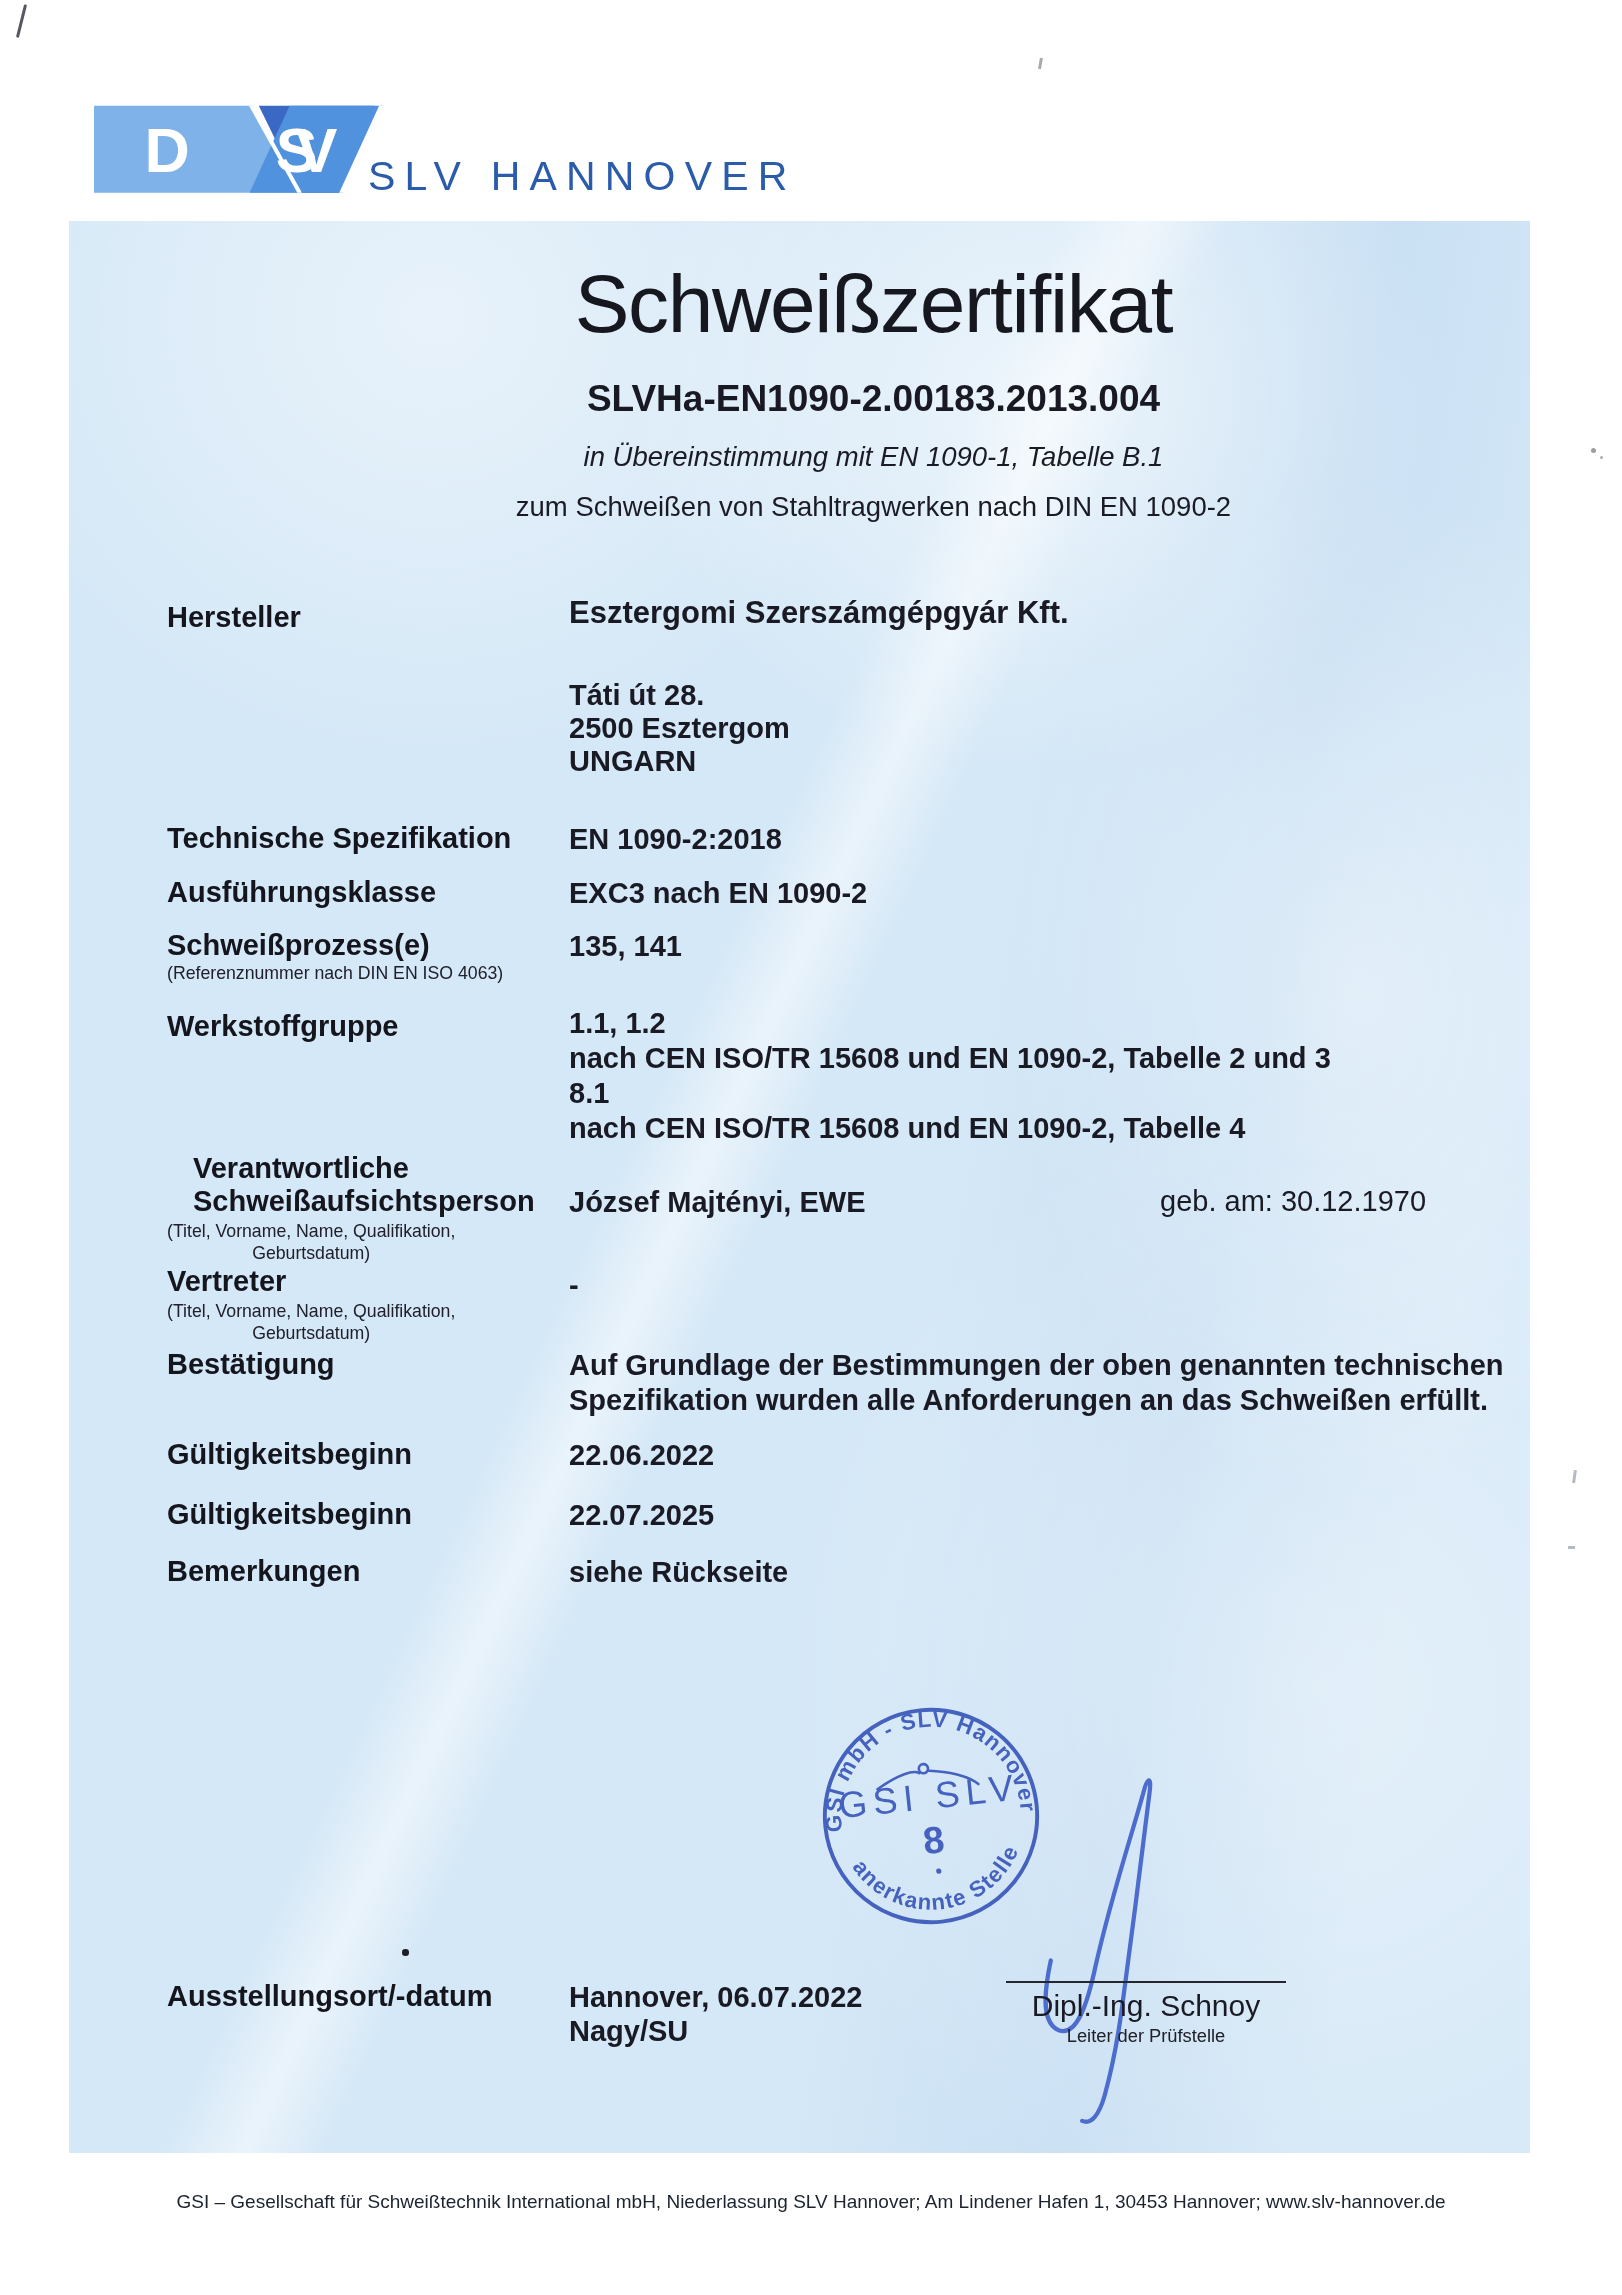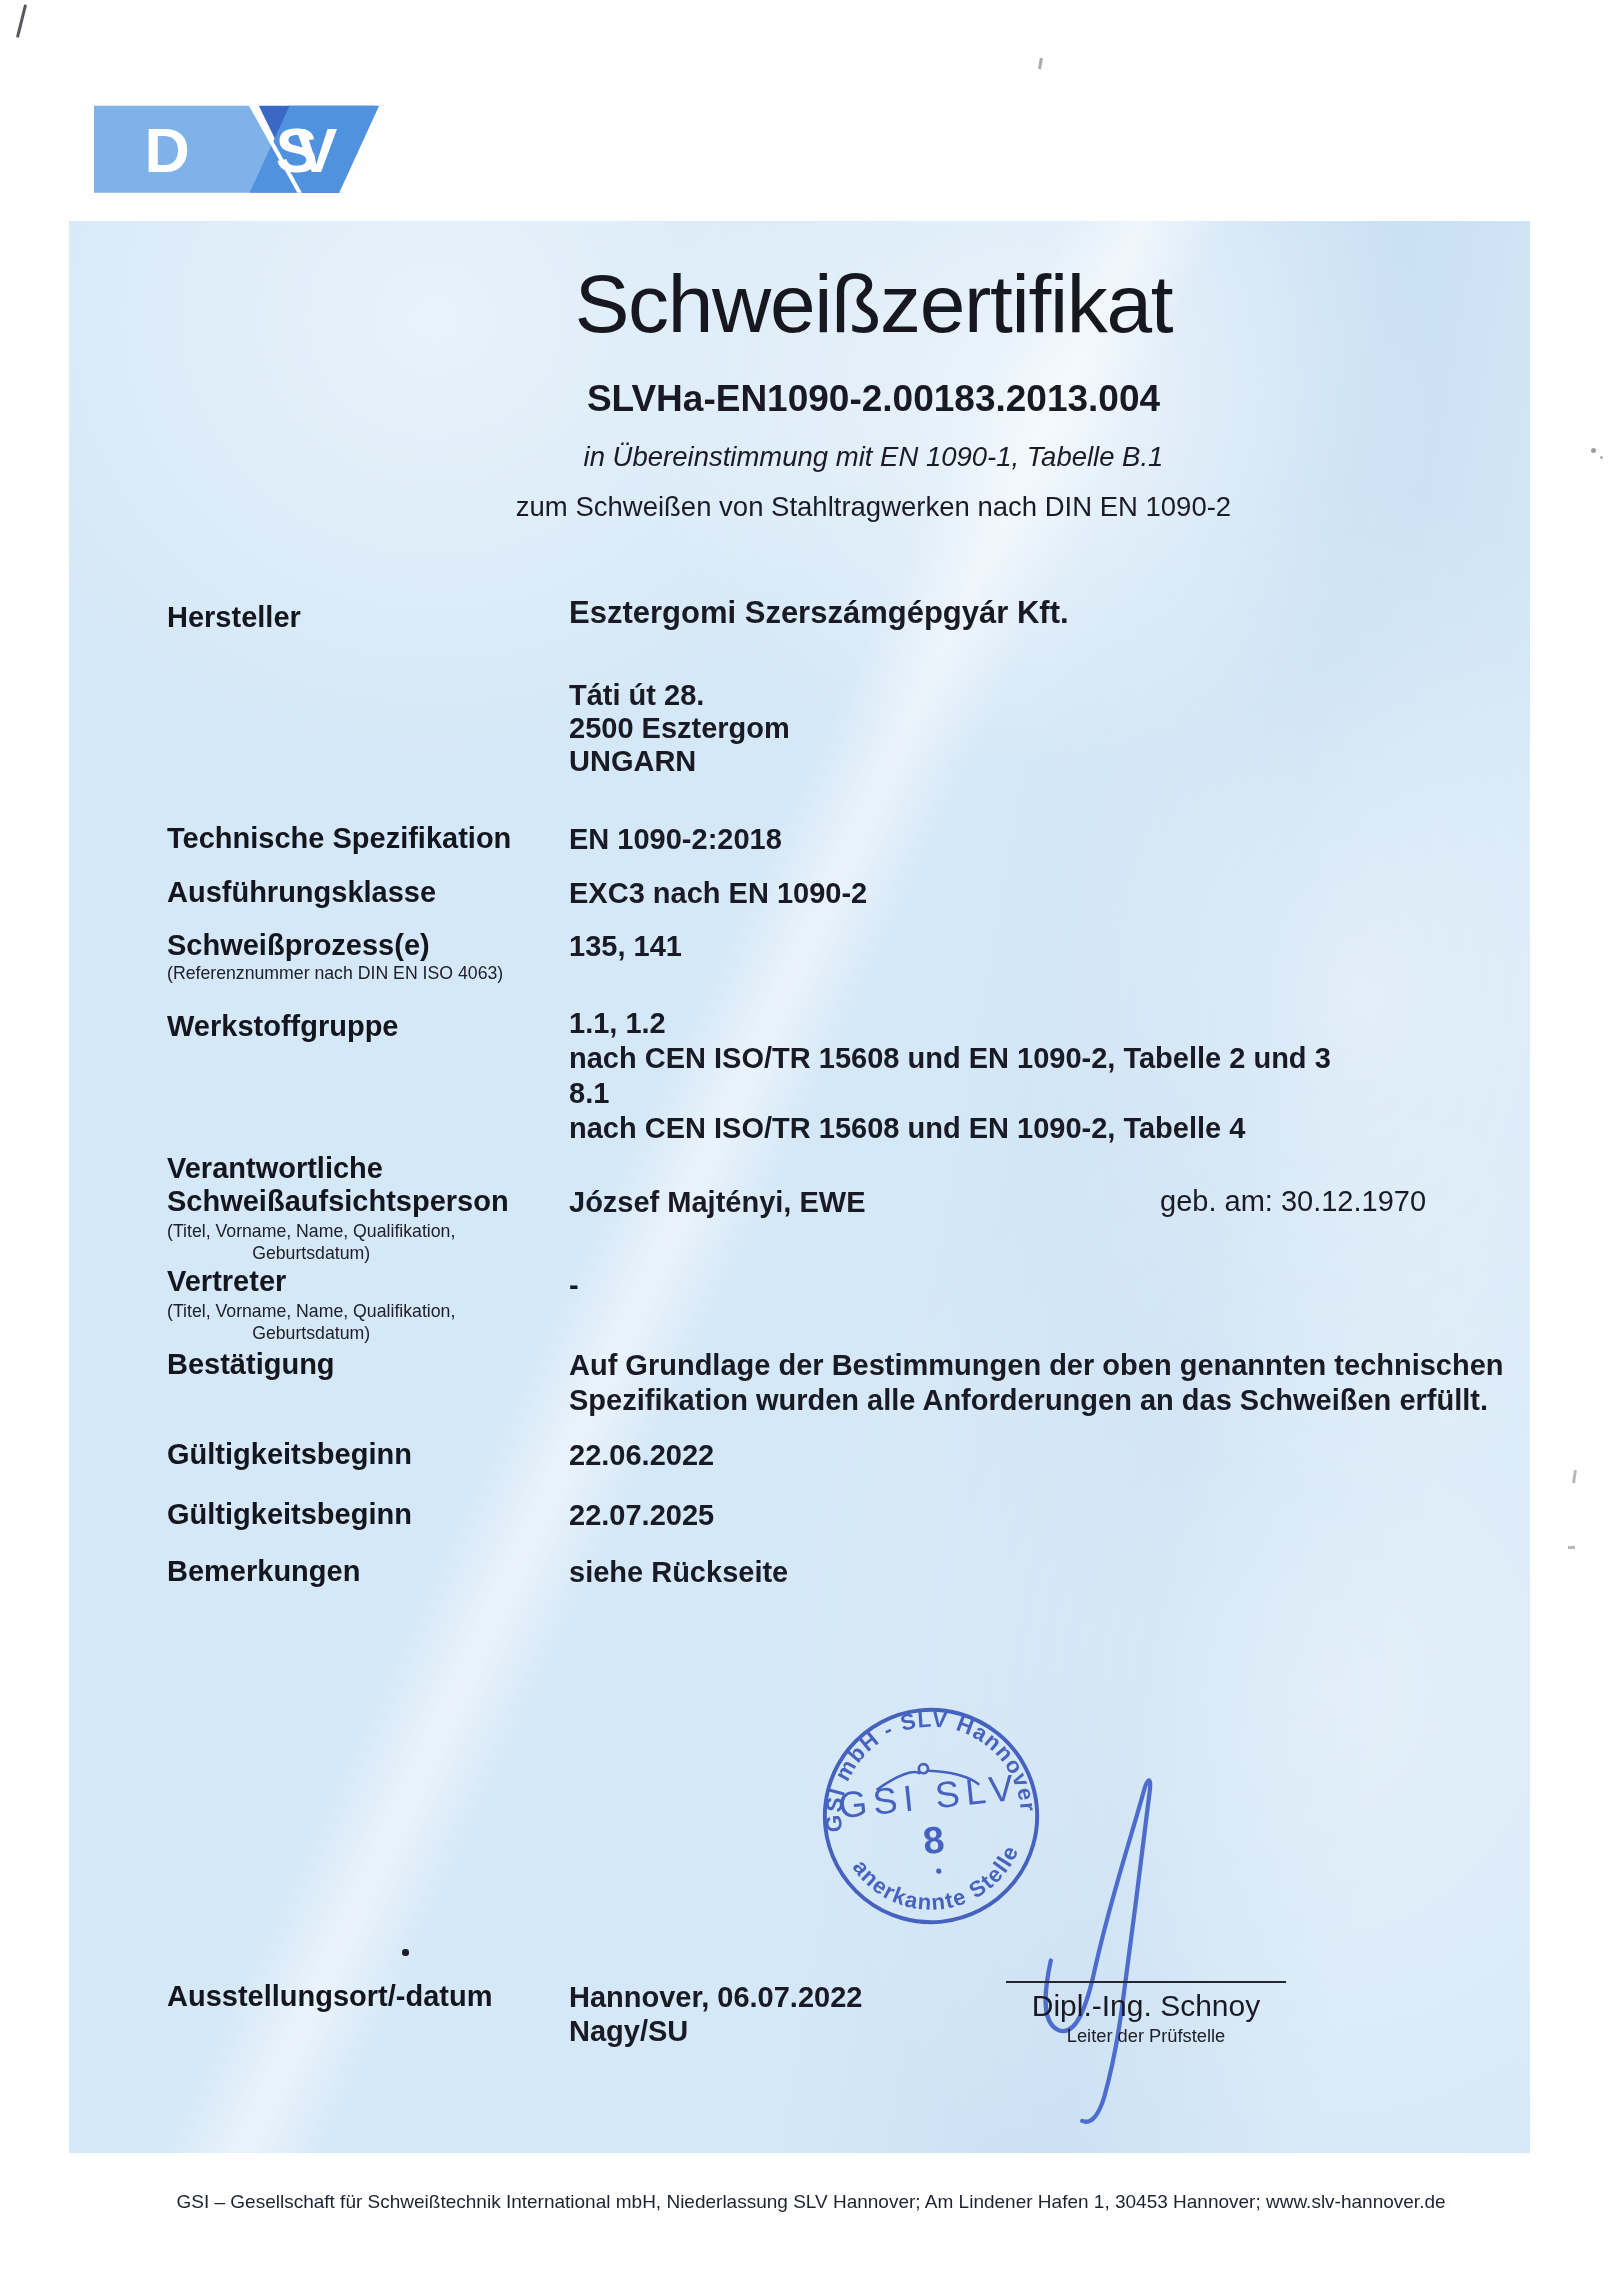--- a/index.html
+++ b/index.html
@@ -29,21 +29,21 @@
   }
   
   .centered{position:absolute;left:81px;width:1585px;text-align:center;white-space:nowrap;}
   .doc-title{top:257px;font-size:82px;font-weight:400;letter-spacing:-1.3px;color:#17171f;}
   .cert-no{top:378px;font-size:37px;font-weight:700;color:#191923;}
   .subtitle{font-size:27.5px;color:#1b1b25;}
   .sub1{top:441px;font-style:italic;}
   .sub2{top:491px;}
   
   .lbl{position:absolute;left:167px;font-size:29px;font-weight:700;color:#15151e;white-space:nowrap;}
-  .lbl2{line-height:33px;}
+  .lbl2{line-height:33px;margin-left:26px;}
   .val{position:absolute;left:569px;font-size:29px;font-weight:700;color:#1a1a24;white-space:nowrap;line-height:35px;}
   .valb{font-weight:700;}
   .note{position:absolute;left:167px;font-size:17.7px;font-weight:400;color:#20202a;line-height:21.6px;white-space:nowrap;text-align:center;}
   .geb{position:absolute;left:1160px;font-size:29px;color:#1a1a24;white-space:nowrap;}
   .hersteller-name{font-size:31px;}
   
   .stamp{position:absolute;left:815px;top:1700px;width:232px;height:232px;transform:rotate(-6deg);opacity:.92;}
   .stamp-arc{fill:#3a57bb;font-size:34px;font-weight:700;letter-spacing:2px;font-family:"Liberation Sans",sans-serif;}
   .stamp-center{fill:#3a57bb;font-size:56px;font-weight:400;letter-spacing:9px;font-family:"Liberation Sans",sans-serif;}
   .stamp-num{fill:#3a57bb;font-size:58px;font-weight:700;font-family:"Liberation Sans",sans-serif;}
@@ -83,20 +83,21 @@
       <polygon points="0,1 242,1 311,134 0,134" fill="#7fb2e8"></polygon>
       <polygon points="252,1 429,1 375,134 317,134" fill="#3b67c5"></polygon>
       <polygon points="293,1 436,1 375,134 232,134" fill="#5092dd" transform="translate(6,0)"></polygon>
       <polygon points="244,1 318,134 311,134 237,1" fill="#ffffff"></polygon>
       <polygon points="436,1 443,1 382,134 375,134" fill="#ffffff"></polygon>
       <text class="logo-letter" x="112" y="103" text-anchor="middle">D</text>
       <text class="logo-letter" x="340" y="103" text-anchor="middle">V</text>
       <text class="logo-letter" x="385" y="103" text-anchor="middle" transform="translate(-75,0)">S</text>
     </svg>
   </div>
+  <div class="brand-text">SLV HANNOVER</div>
 
   <div class="centered doc-title">Schweißzertifikat</div>
   <div class="centered cert-no">SLVHa-EN1090-2.00183.2013.004</div>
   <div class="centered subtitle sub1">in Übereinstimmung mit EN 1090-1, Tabelle B.1</div>
   <div class="centered subtitle sub2">zum Schweißen von Stahltragwerken nach DIN EN 1090-2</div>
 
   <div class="lbl" style="top:601px">Hersteller</div>
   <div class="val valb hersteller-name" style="top:595px">Esztergomi Szerszámgépgyár Kft.</div>
   <div class="val valb" style="top:679px;line-height:33px">
     <div>Táti út 28.</div>

